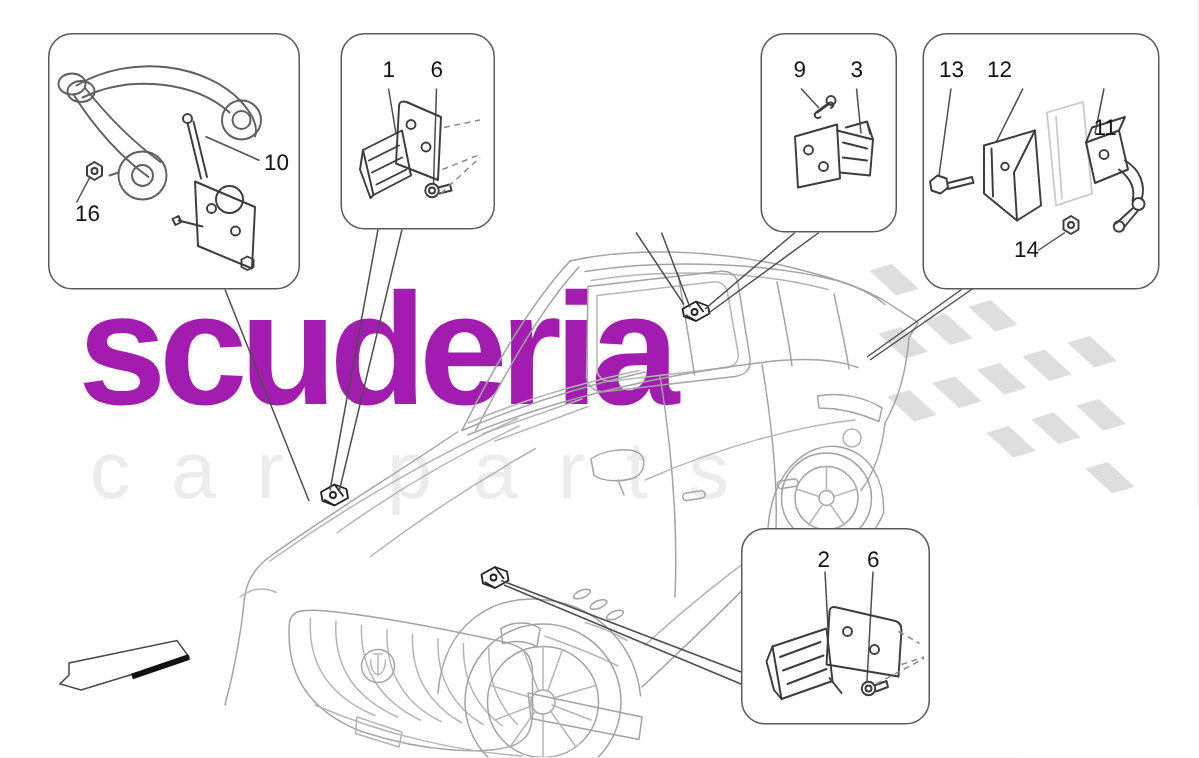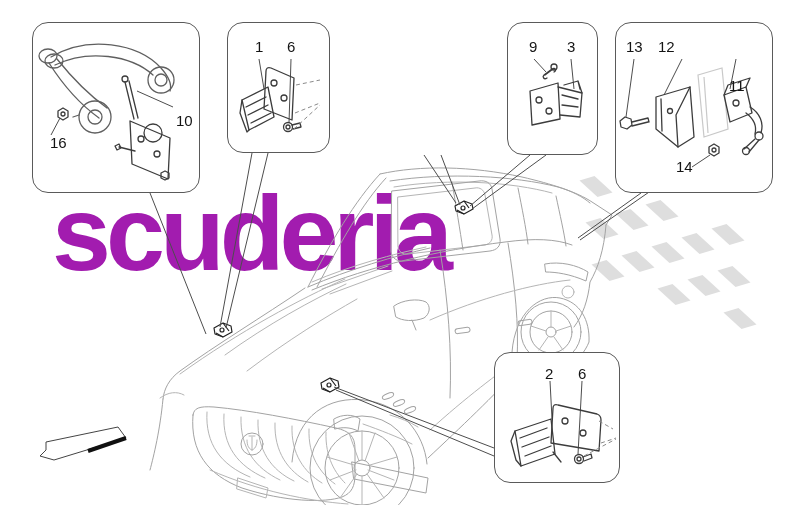--- a/index.html
+++ b/index.html
@@ -25,20 +25,21 @@
   .car2{stroke:#b5b5b5;stroke-width:1;fill:none;stroke-linejoin:round;stroke-linecap:round;}
   .sensor{stroke:#222;stroke-width:1.2;fill:#fff;stroke-linejoin:round;}
   .flagcell{fill:#dedede;}
 </style>
 </head>
 <body>
 
 <div id="stage">
 
   <div class="wm-brand">scuderia</div>
+  <div class="wm-sub">car parts</div>
 
   <svg class="layer" width="799" height="505" viewBox="0 0 799 505">
 
     <g>
       <polygon class="flagcell" points="612.5,192.5 597.5,197 579.5,180.5 594.5,176"></polygon>
       <polygon class="flagcell" points="678.5,216.5 663.5,221 645.5,204.5 660.5,200"></polygon>
       <polygon class="flagcell" points="744.5,240.5 729.5,245 711.5,228.5 726.5,224"></polygon>
       <polygon class="flagcell" points="648.5,225.5 633.5,230 615.5,213.5 630.5,209"></polygon>
       <polygon class="flagcell" points="714.5,249.5 699.5,254 681.5,237.5 696.5,233"></polygon>
       <polygon class="flagcell" points="618.5,234.5 603.5,239 585.5,222.5 600.5,218"></polygon>
@@ -181,21 +182,21 @@
       <circle class="partdark" cx="108" cy="116" r="3"></circle>
       <circle class="partdark" cx="124" cy="131" r="3"></circle>
       <circle class="partdark" cx="120" cy="110" r="9"></circle>
       <path class="partdark" d="M86,124 L102,128 M82,123 l4,-2 l2,4 l-4,2 Z"></path>
       <path class="partdark" d="M128,150 l4,-2 l4,2 l0,5 l-4,2 l-4,-2 Z"></path>
 
       <path class="lead" d="M18,112 L27,95"></path>
       <path class="lead" d="M140,84 L104,68"></path>
     </svg>
     <span class="plabel" style="left:4px;top:112px;margin-left:13px;">16</span>
-    <span class="plabel" style="left:143px;top:78px;margin-top:12px;">10</span>
+    <span class="plabel" style="left:143px;top:78px;">10</span>
   </div>
 
   <div class="callout" style="left:227px;top:22px;width:103px;height:131px;">
     <svg width="100" height="128" viewBox="0 0 100 128">
       <path class="lead" d="M31,36 L36,66"></path>
       <path class="lead" d="M63,36 L61,100"></path>
 
       <path class="partdark" d="M38,48 C38,45 40,44 43,45 L66,55 L64,97 L36,86 Z"></path>
       <circle class="partdark" cx="46" cy="60" r="3"></circle>
       <circle class="partdark" cx="56" cy="75" r="3"></circle>

